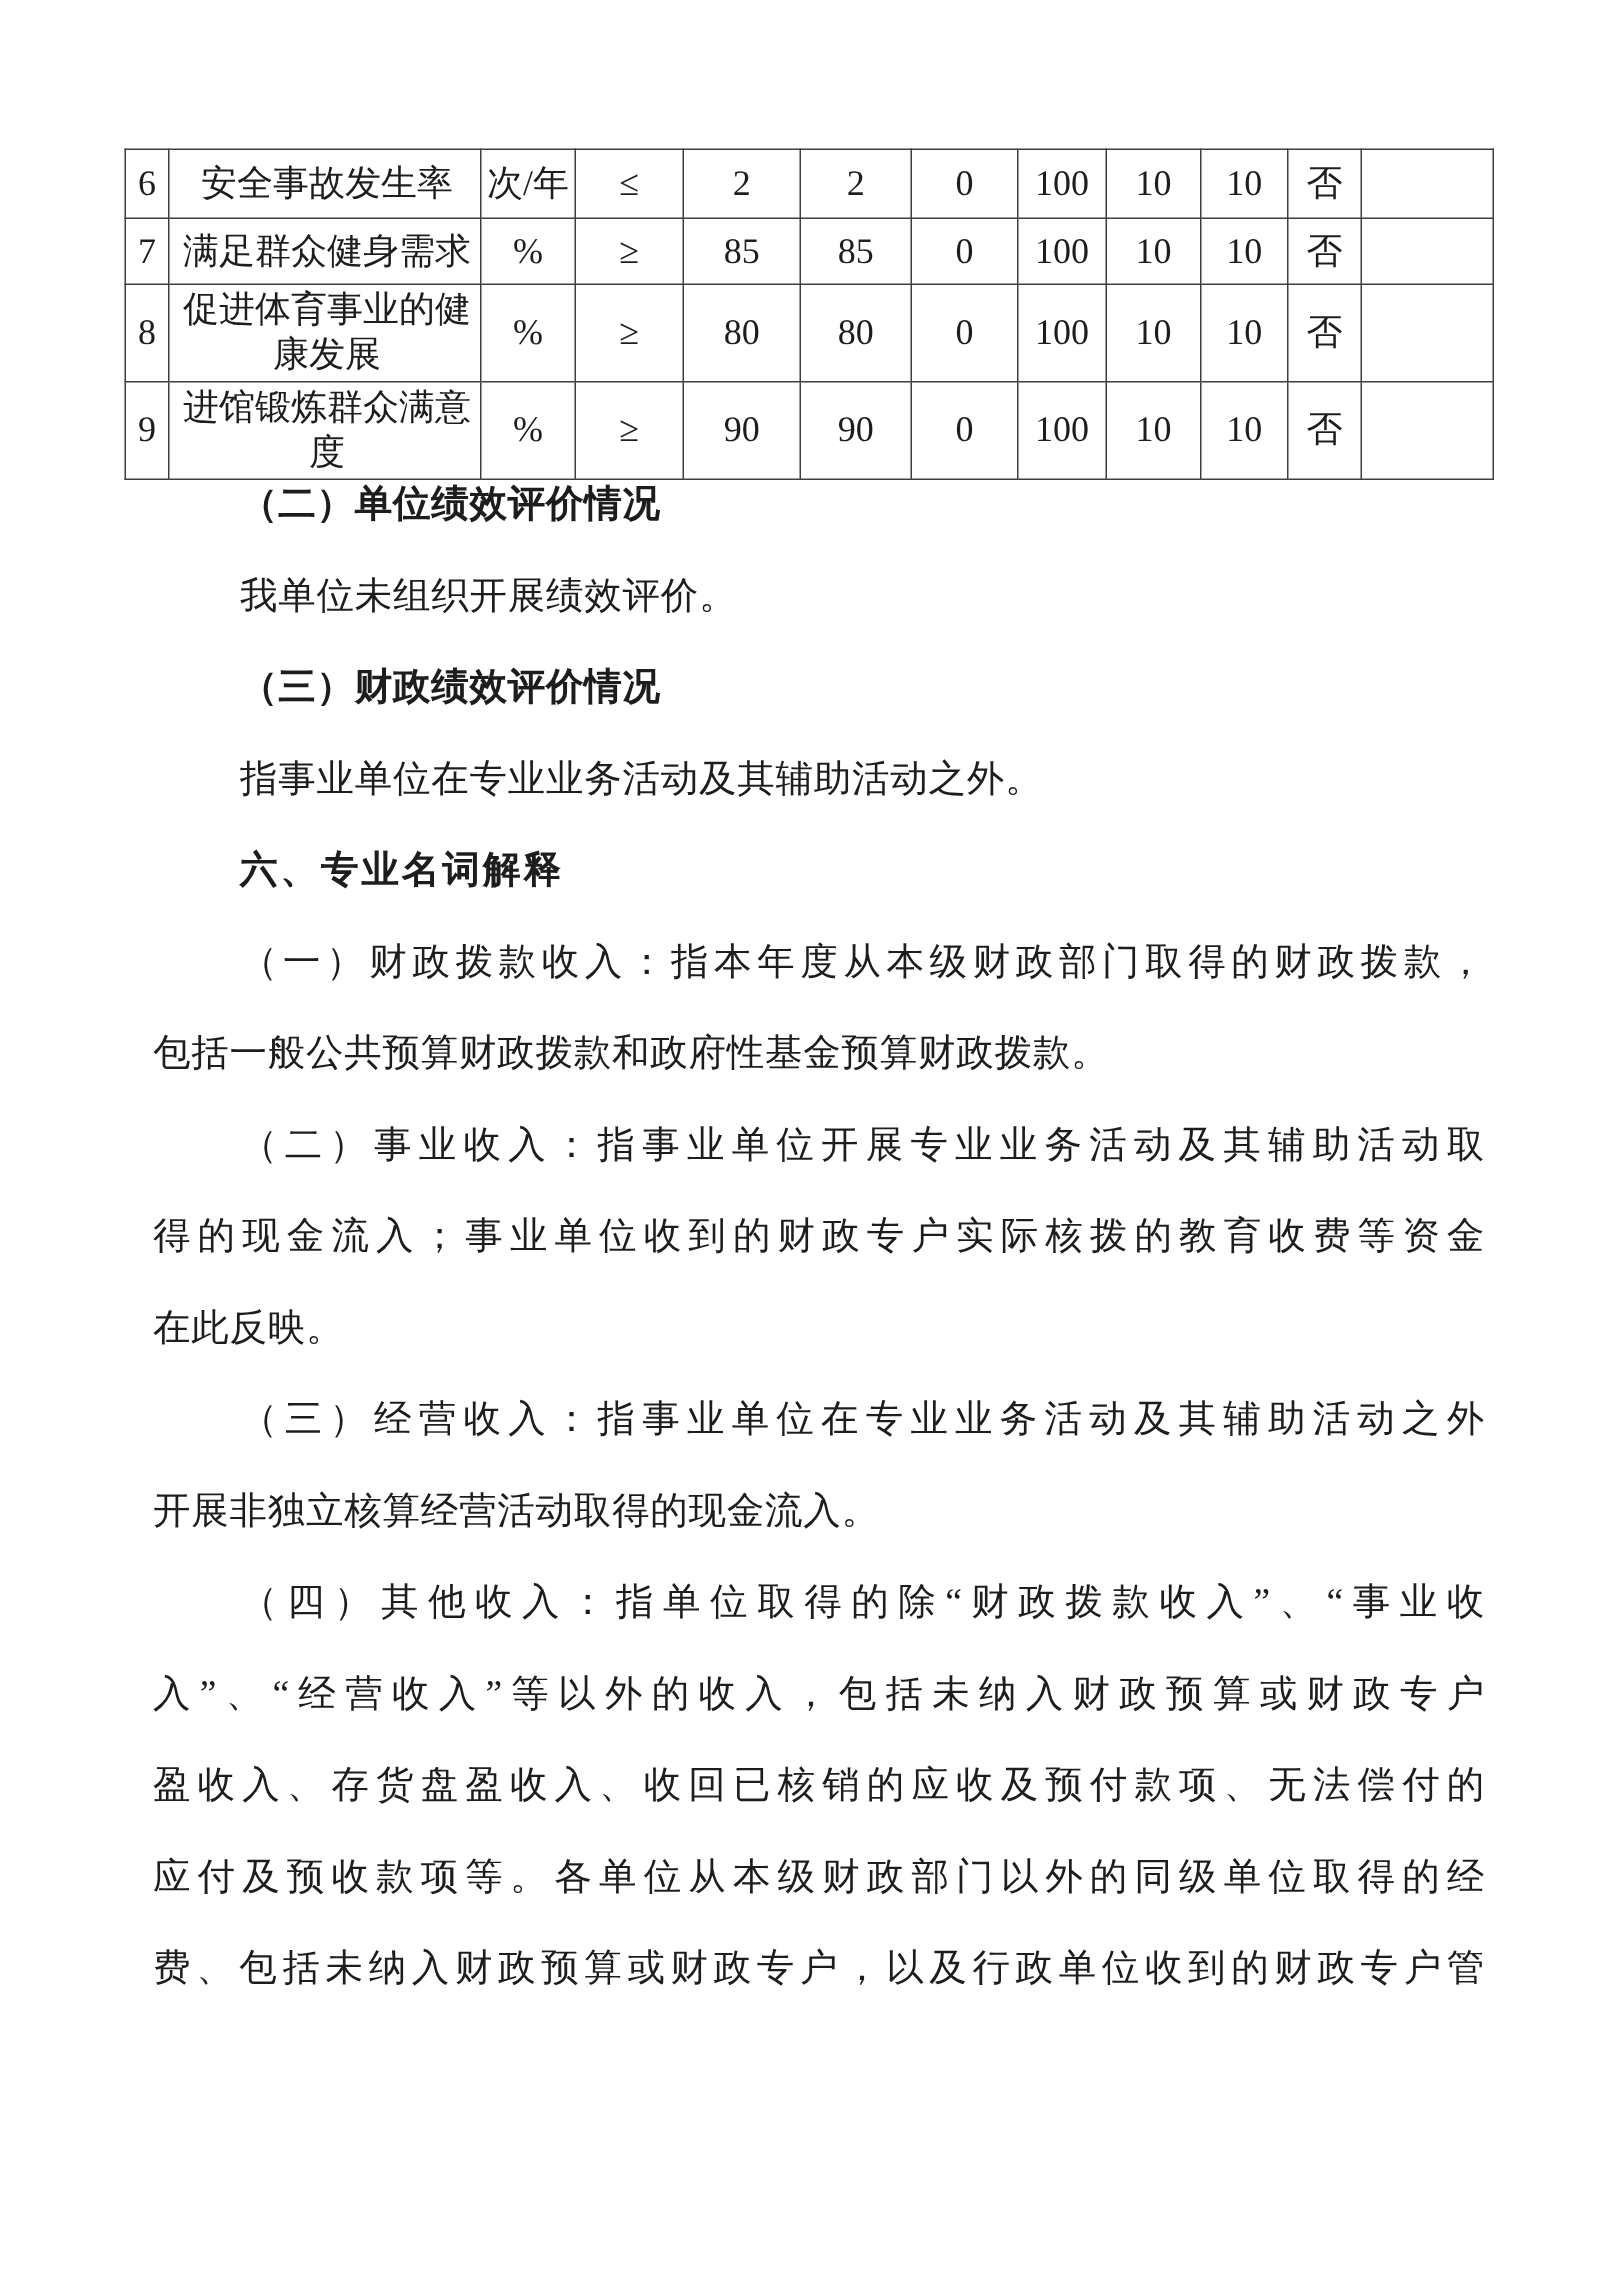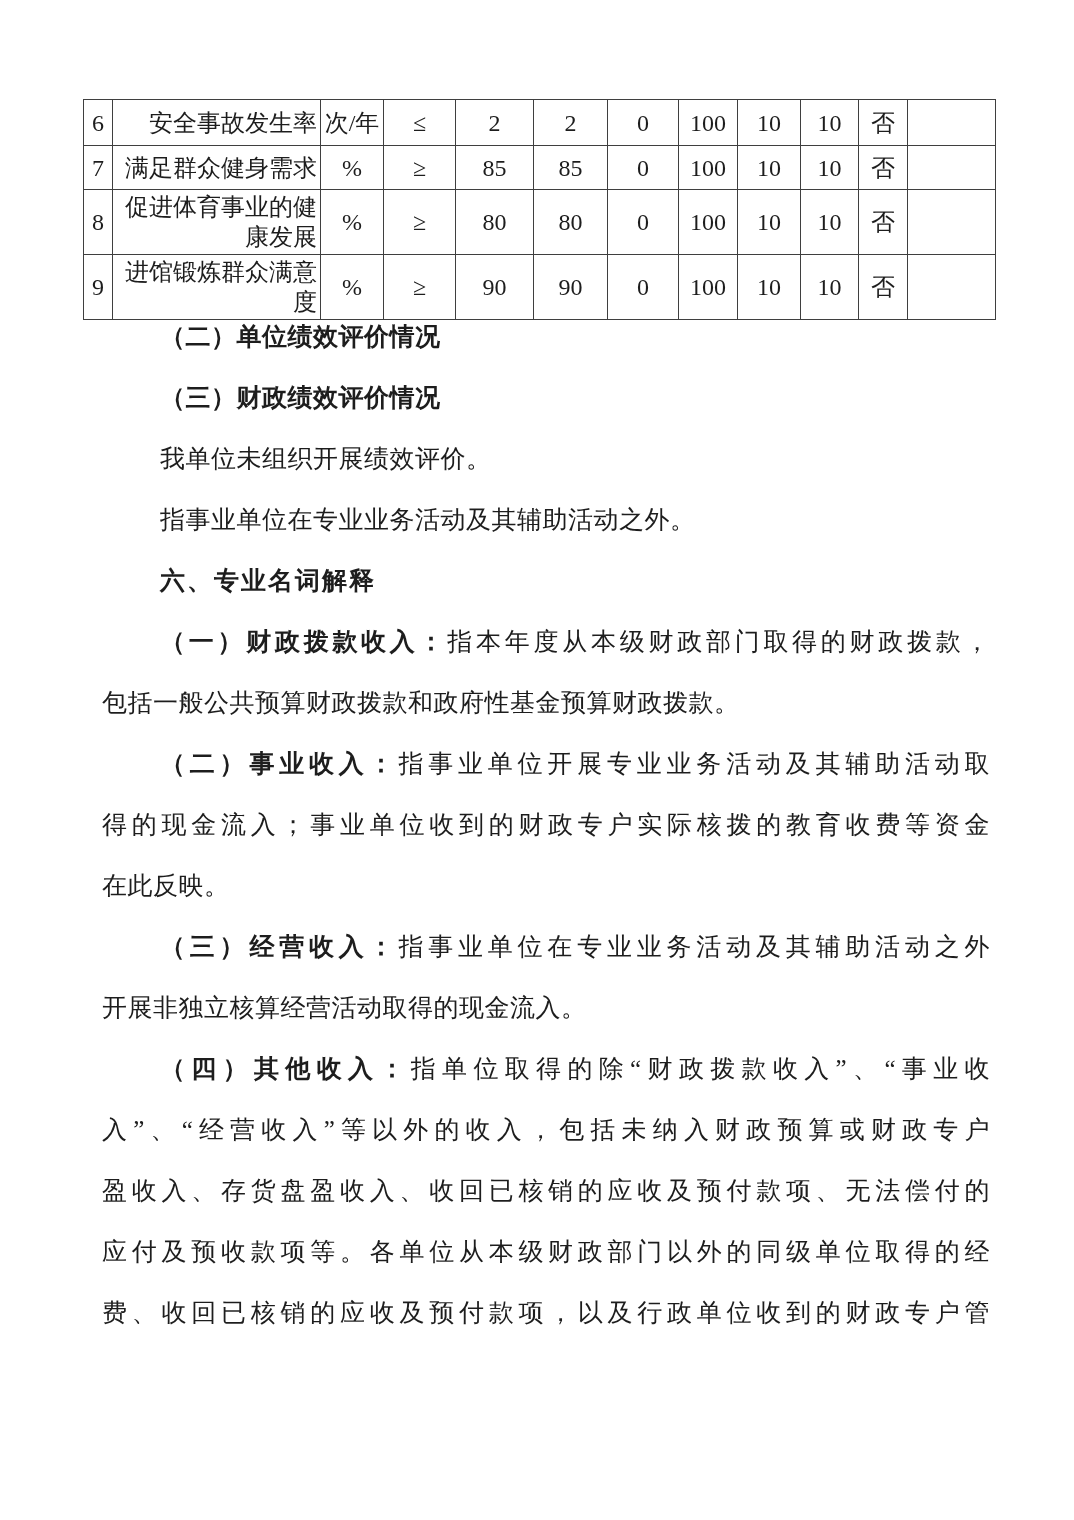--- a/index.html
+++ b/index.html
@@ -24,21 +24,21 @@
   }
   .ind-table td{
     border:1.5px solid #3f3f3f;
     text-align:center;
     vertical-align:middle;
     padding:2px 2px;
     line-height:1.25;
     overflow:hidden;
   }
   .ind-table td.ind-name{
-    text-align:right;
+    text-align:center;
     padding-left:6px;
     padding-right:3px;
   }
   .ind-table tr.r1 td{height:41px;}
   .ind-table tr.r2 td{height:39px;}
   .ind-table tr.r3 td{height:57px;}
   .ind-table tr.r4 td{height:41px;}
   
   .content{
     position:absolute;left:102px;top:306px;width:888px;
@@ -53,21 +53,21 @@
     white-space:normal;
     text-align:justify;
     text-align-last:justify;
   }
   .h-serif{font-weight:bold;}
   .h-sans{
     font-weight:bold;
     font-family:Liberation Sans, sans-serif;
     letter-spacing:2px;
   }
-  .lead{font-weight:bold;}
+  .lead{font-weight:normal;}
 </style>
 </head>
 <body>
 
 <div class="page">
 
   <table class="ind-table">
     <colgroup>
       <col style="width:29px">
         <col style="width:208px">
@@ -137,33 +137,33 @@
           <td>10</td>
           <td>10</td>
           <td>否</td>
           <td></td>
         </tr>
       </tbody>
   </table>
 
   <div class="content">
     <div class="line h-serif indent">（二）单位绩效评价情况</div>
+    <div class="line indent">我单位未组织开展绩效评价。</div>
     <div class="line h-serif indent">（三）财政绩效评价情况</div>
-    <div class="line indent">我单位未组织开展绩效评价。</div>
     <div class="line indent">指事业单位在专业业务活动及其辅助活动之外。</div>
     <div class="line h-sans indent">六、专业名词解释</div>
     <div id="terms-container">
         <div class="line fill indent"><span class="lead">（一）财政拨款收入：</span><span>指本年度从本级财政部门取得的财政拨款，</span></div>
         <div class="line wrap">包括一般公共预算财政拨款和政府性基金预算财政拨款。</div>
         <div class="line fill indent"><span class="lead">（二）事业收入：</span><span>指事业单位开展专业业务活动及其辅助活动取</span></div>
         <div class="line fill">得的现金流入；事业单位收到的财政专户实际核拨的教育收费等资金</div>
         <div class="line wrap">在此反映。</div>
         <div class="line fill indent"><span class="lead">（三）经营收入：</span><span>指事业单位在专业业务活动及其辅助活动之外</span></div>
         <div class="line wrap">开展非独立核算经营活动取得的现金流入。</div>
         <div class="line fill indent"><span class="lead">（四）其他收入：</span><span>指单位取得的除“财政拨款收入”、“事业收</span></div>
         <div class="line fill">入”、“经营收入”等以外的收入，包括未纳入财政预算或财政专户</div>
         <div class="line fill">盈收入、存货盘盈收入、收回已核销的应收及预付款项、无法偿付的</div>
         <div class="line fill">应付及预收款项等。各单位从本级财政部门以外的同级单位取得的经</div>
-        <div class="line fill">费、收回已核销的应收及预付款项，以及行政单位收到的财政专户管</div>
+        <div class="line fill">费、包括未纳入财政预算或财政专户，以及行政单位收到的财政专户管</div>
       </div>
   </div>
 
 </div>
 
 </body></html>

